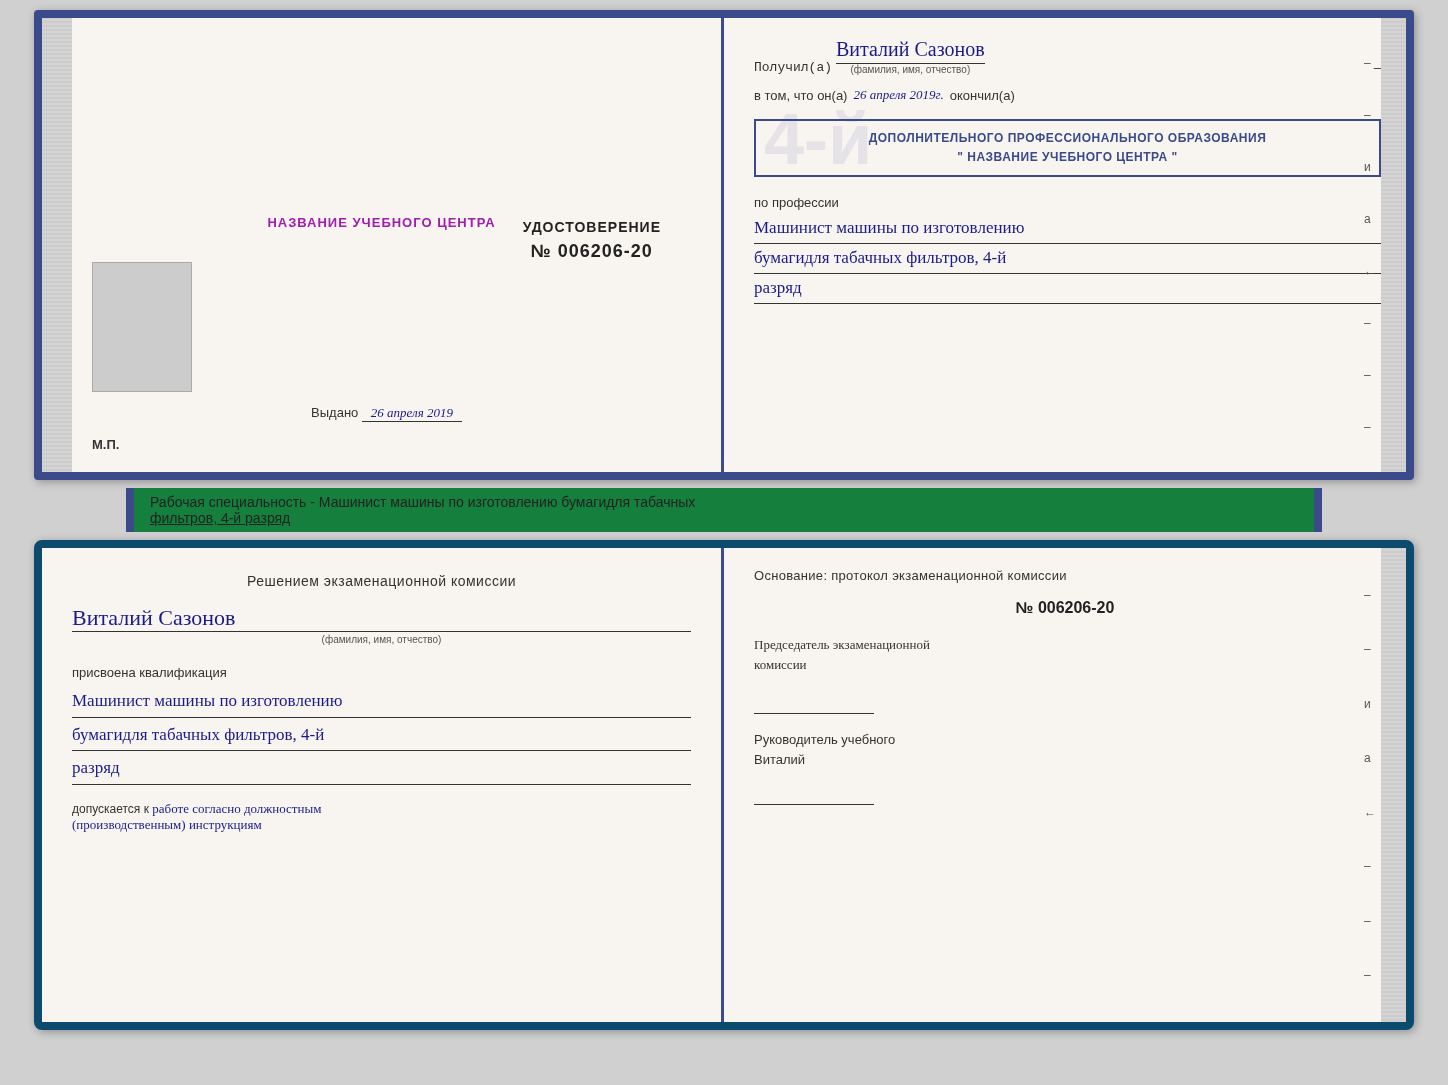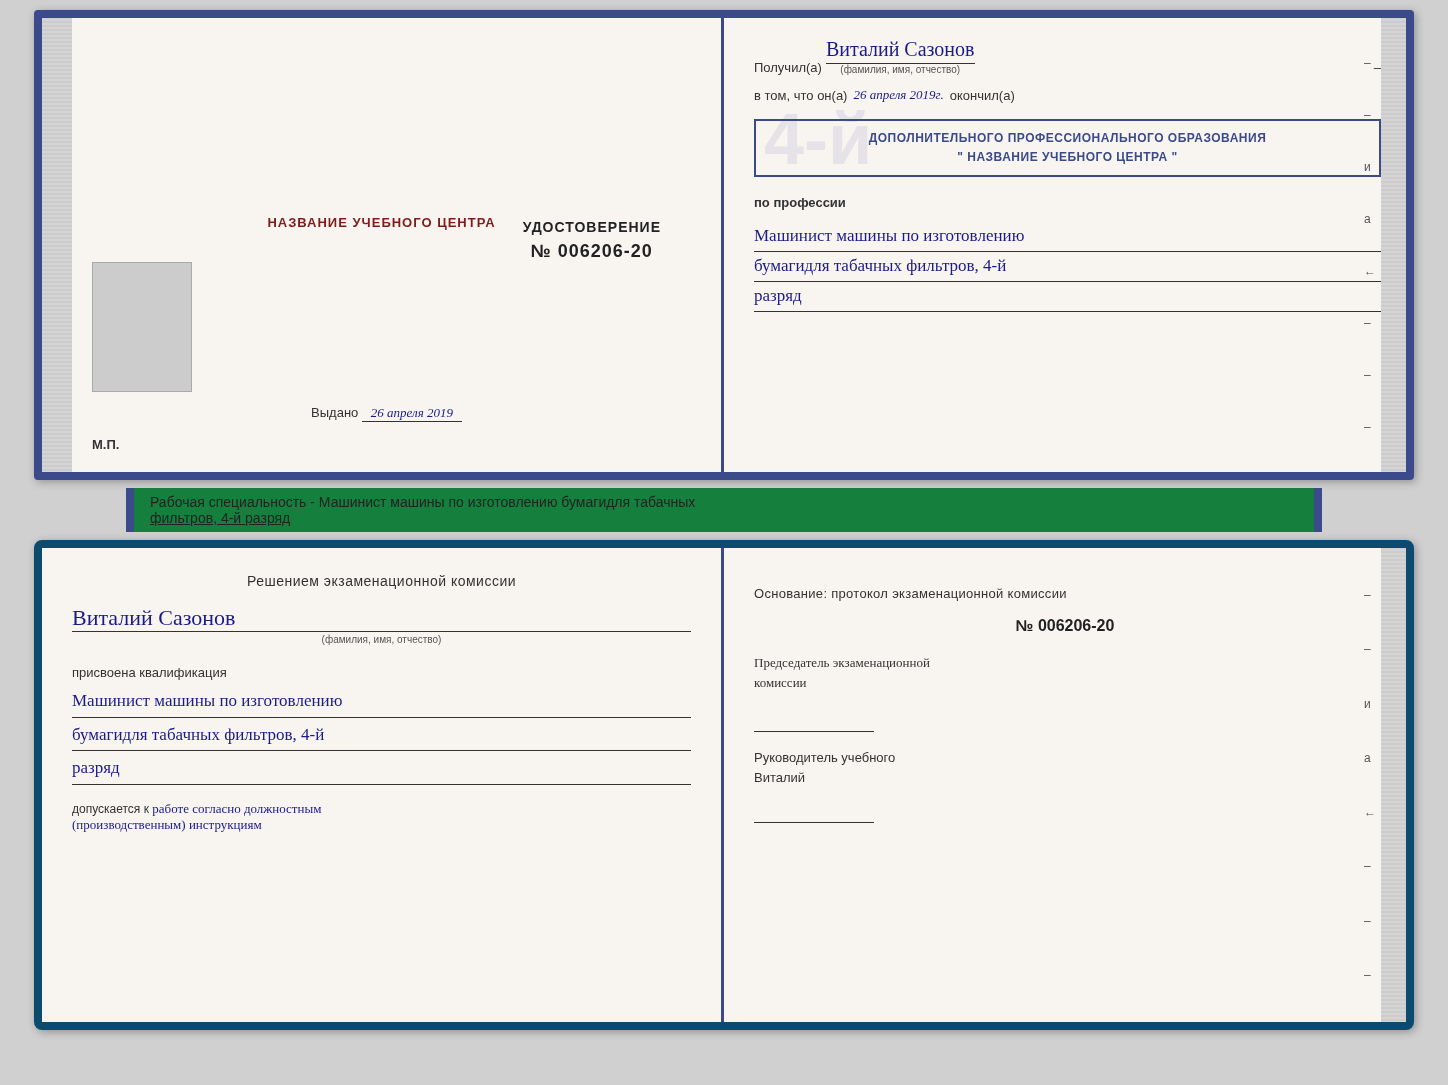--- a/index.html
+++ b/index.html
@@ -57,21 +57,21 @@
       background: repeating-linear-gradient(
         to bottom,
         #c8c8c8 0px, #d8d8d8 2px, #c8c8c8 4px
       );
     }
 
     .center-name-label {
       font-size: 13px;
       font-weight: bold;
       letter-spacing: 1px;
-      color: #7f1d1d;
+      color: #a21caf;
       margin-bottom: 46px;
     }
 
     .photo-placeholder {
       width: 100px;
       height: 130px;
       background: #ccc;
       border: 1px solid #aaa;
       position: absolute;
       left: 50px;
@@ -148,20 +148,21 @@
       display: flex;
       align-items: flex-end;
       gap: 4px;
       margin-bottom: 12px;
       flex-wrap: wrap;
     }
 
     .received-prefix {
       font-size: 13px;
       color: #333;
+      font-family: Liberation Mono, monospace;
     }
 
     .handwritten-name {
       font-family: 'Segoe Script', 'Comic Sans MS', cursive;
       font-size: 20px;
       color: #1a1a8a;
       border-bottom: 1px solid #333;
       padding-bottom: 2px;
     }
 
@@ -222,22 +223,21 @@
       font-weight: bold;
       color: #3a4a8a;
       letter-spacing: 0.5px;
       line-height: 1.6;
     }
 
     .profession-label {
       font-size: 13px;
       color: #333;
       margin-top: 10px;
-      margin-bottom: 12px;
-      font-weight: bold;
+      margin-bottom: 4px;
     }
 
     .profession-handwritten {
       font-family: 'Segoe Script', 'Comic Sans MS', cursive;
       font-size: 17px;
       color: #1a1a8a;
       line-height: 1.7;
       border-bottom: 1px solid #333;
     }
 
@@ -279,21 +279,21 @@
       padding: 25px 30px 20px 30px;
       position: relative;
     }
 
     .bottom-right-page {
       width: 50%;
       height: 100%;
       background: #f8f5f0;
       display: flex;
       flex-direction: column;
-      padding: 38px 30px 20px 30px;
+      padding: 20px 30px 20px 30px;
       position: relative;
     }
 
     .decision-title {
       font-size: 14px;
       color: #333;
       margin-bottom: 16px;
       letter-spacing: 0.5px;
       text-align: center;
     }

